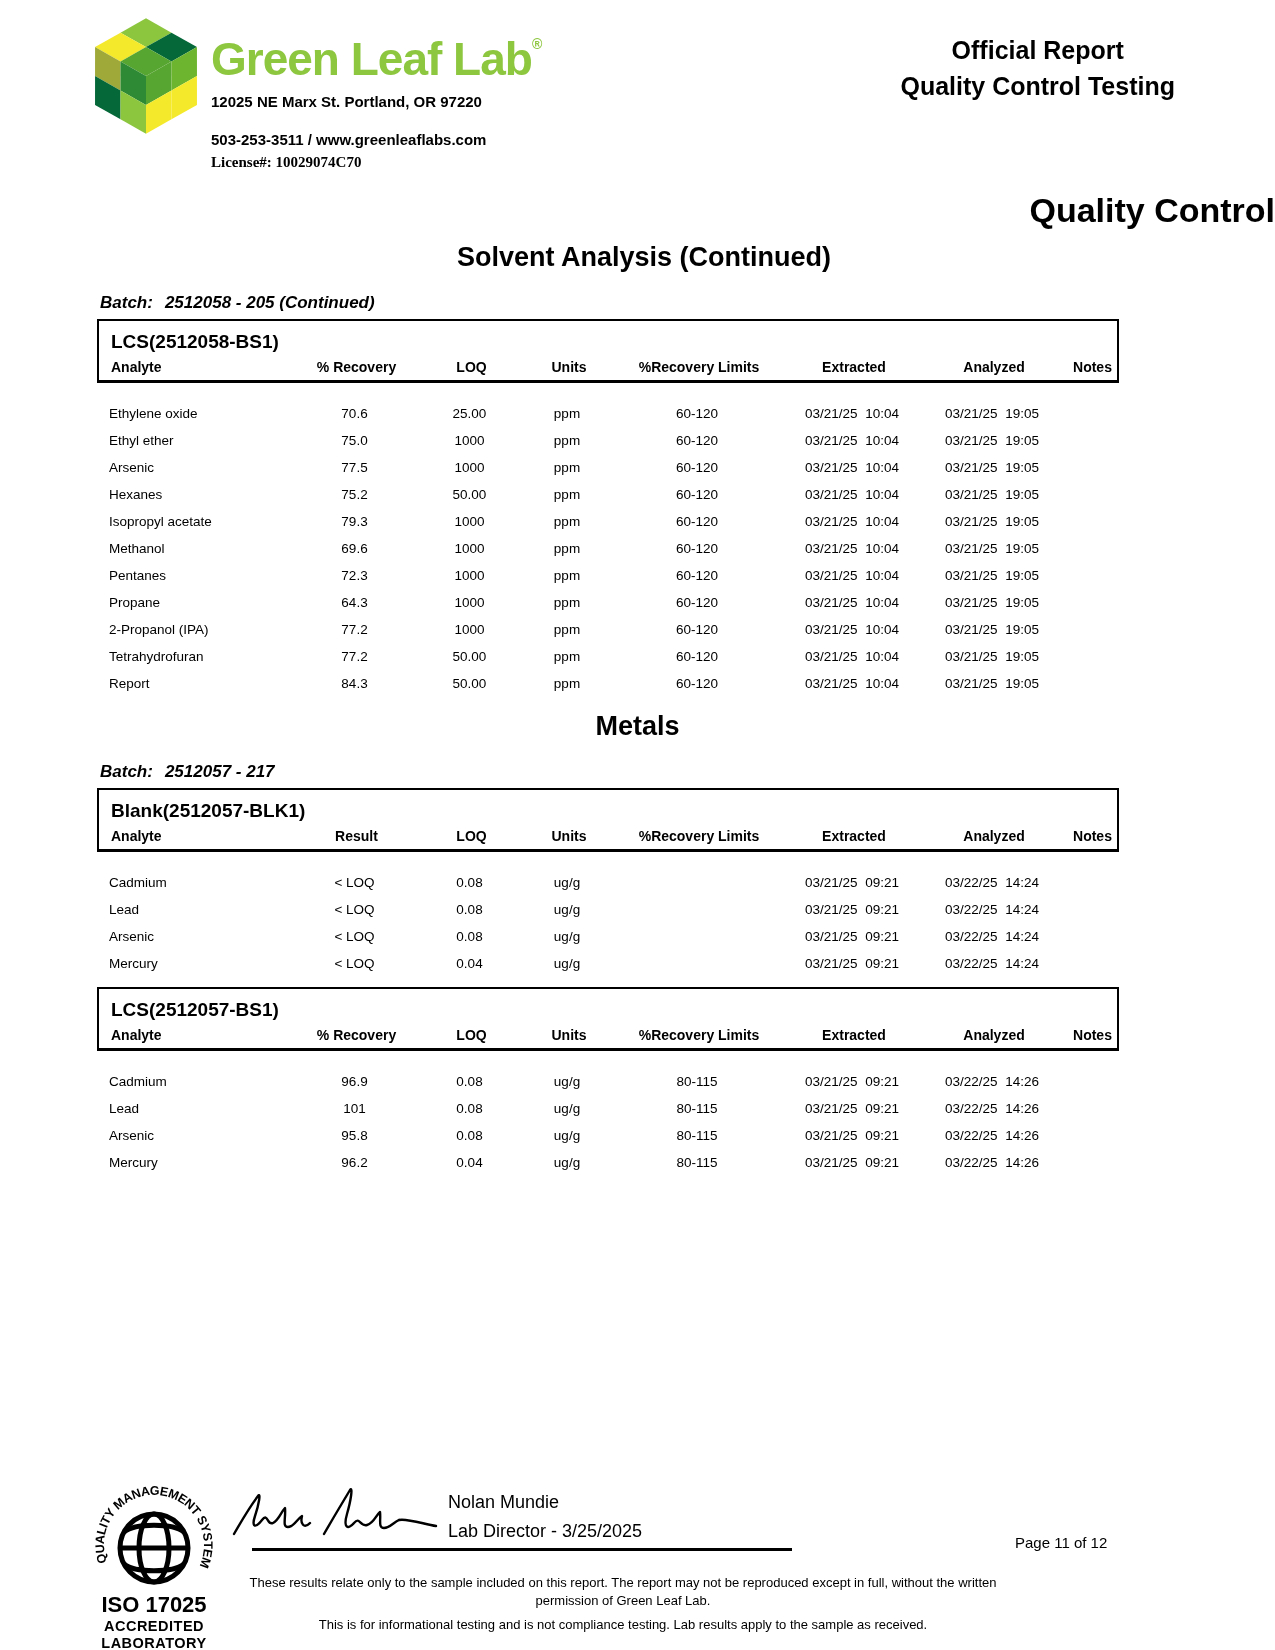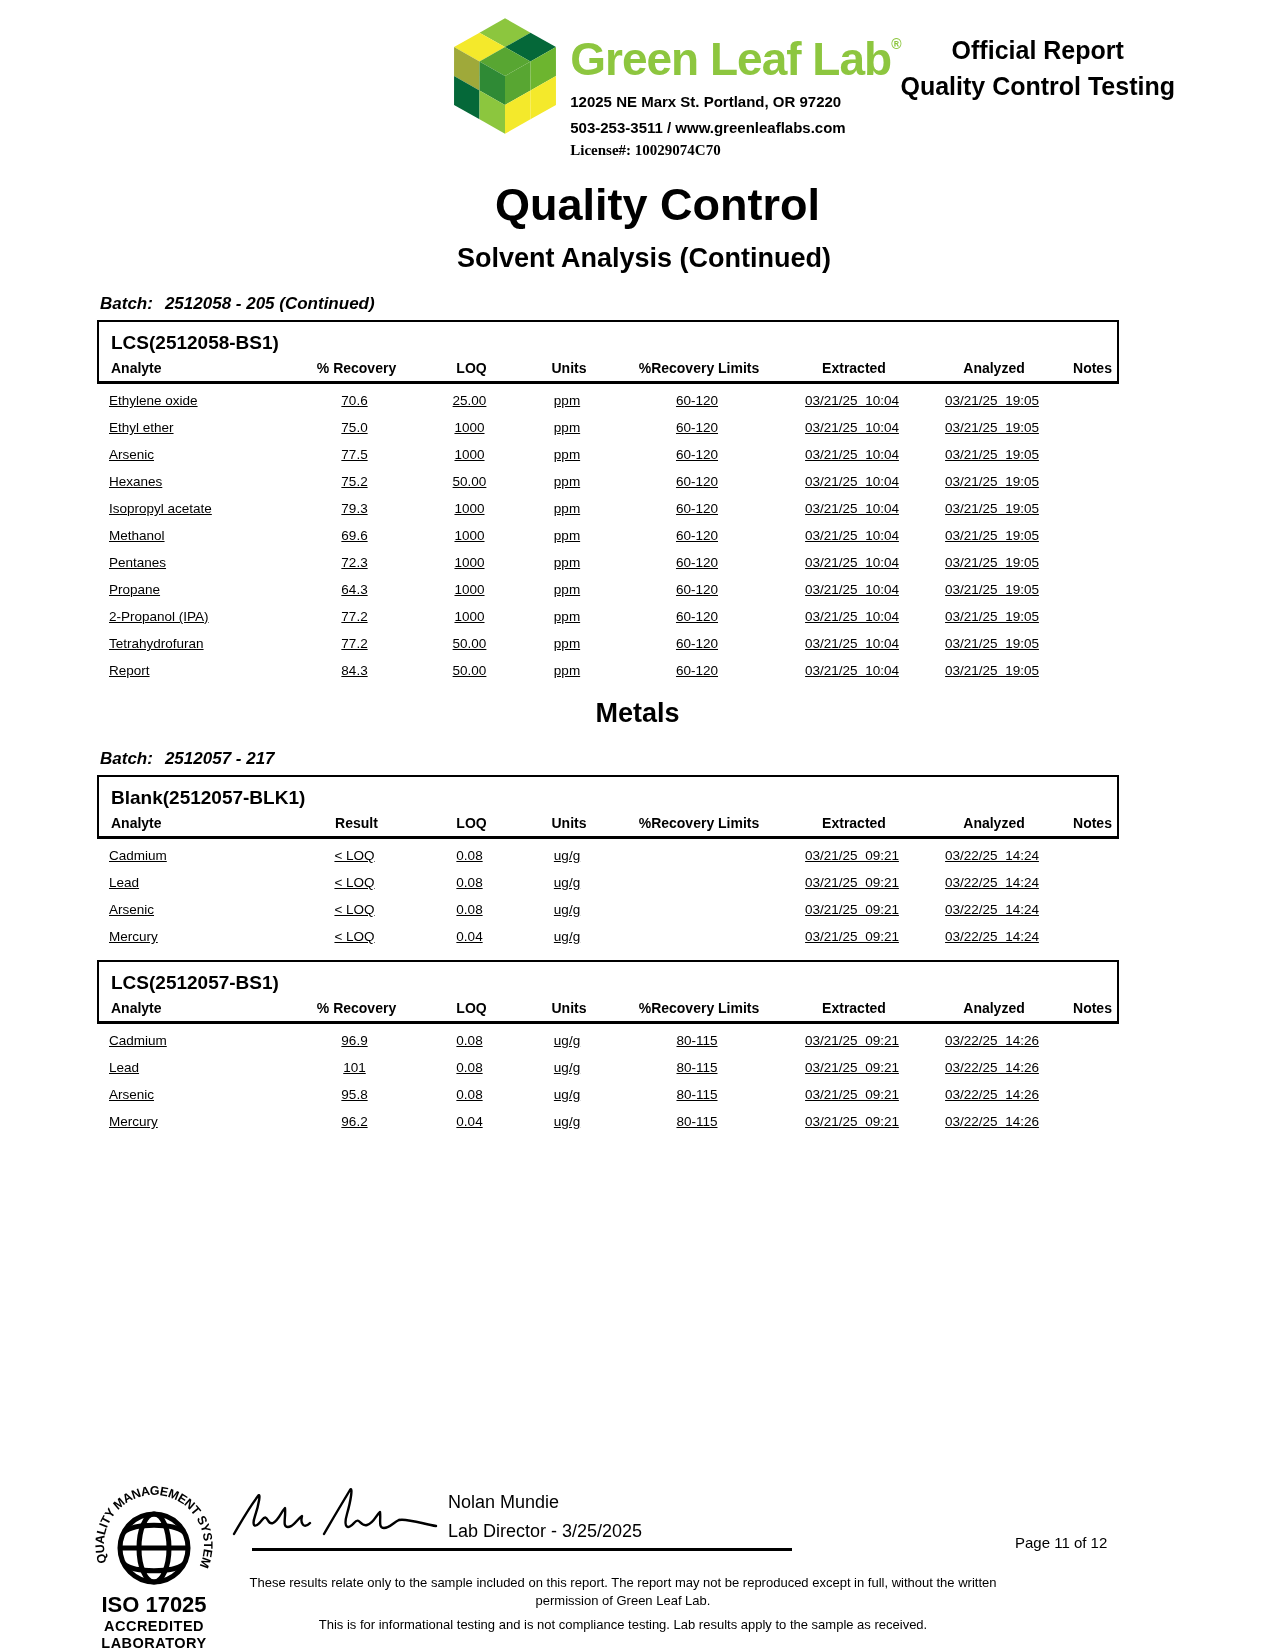--- a/index.html
+++ b/index.html
@@ -3,46 +3,46 @@
 <meta charset="utf-8">
 <style>
   * { margin:0; padding:0; box-sizing:border-box; }
   html,body { background:#ffffff; }
   body {
     width:1275px; height:1650px; position:relative;
     font-family:"Liberation Sans","DejaVu Sans",sans-serif;
     color:#000;
   }
   
-  .header { display:flex; justify-content:flex-end; padding:14px 60px 0 95px; }
+  .header { display:flex; justify-content:space-between; padding:14px 60px 0 95px; }
   .brand { display:flex; }
   .hexlogo { width:102px; height:124px; flex:0 0 auto; }
   .brand-text { margin-left:14px; }
   .brand-name { font-size:46px; font-weight:bold; color:#8DC63F; letter-spacing:-1px; line-height:1; margin-top:22px; }
   .brand-name sup { font-size:14px; vertical-align:26px; }
-  .addr-line { font-size:15px; font-weight:bold; margin-top:9px; line-height:1.1; }
+  .addr-line { font-size:15px; font-weight:bold; margin-top:21px; line-height:1.1; }
   .addr-line.first { margin-top:12px; }
   .license-line { font-size:15px; font-weight:bold; font-family:"Liberation Serif","DejaVu Serif",serif; margin-top:6px; }
   .report-title { text-align:center; margin-top:18px; margin-right:40px; }
   .report-title div { font-size:25px; font-weight:bold; line-height:1.45; }
   
-  .main-title { text-align:center; font-size:45px; font-weight:bold; margin-top:20px;padding-left:40px; }
+  .main-title { text-align:right; font-size:34px; font-weight:bold; margin-top:20px;padding-left:40px; }
   .sub-title  { text-align:center; font-size:27px; font-weight:bold; margin-top:12px;padding-left:13px; }
   .metals-title { text-align:center; font-size:27px; font-weight:bold; margin-top:10px; }
   .batch-label { margin:20px 0 6px 100px; font-size:17px; font-weight:bold; font-style:italic; }
   .batch-label .bval { margin-left:12px; }
   
   .qc-table { width:1022px; margin-left:97px; }
   .qc-table + .qc-table { margin-top:6px; }
   .t-box { border:2px solid #000; border-bottom-width:3px; padding:6px 0 0 0; }
   .t-title { font-size:19px; font-weight:bold; padding:4px 0 6px 12px; }
   .t-row { display:grid; grid-template-columns:195px 125px 105px 90px 170px 140px 140px 57px; align-items:center; }
   .t-head { font-size:14px; font-weight:bold; padding-bottom:5px; }
   .t-rows .t-row { height:27px; font-size:13.5px; }
-  .t-rows { padding-top:3px; padding-bottom:4px;text-decoration:underline; }
+  .t-rows { padding-top:17px; padding-bottom:4px; }
   .c { text-align:center; white-space:pre; }
   .c0 { text-align:left; padding-left:12px; }
   
   .footer { position:absolute; left:0; top:1472px; width:1275px; }
   .iso-logo { position:absolute; left:93px; top:0px; width:122px; text-align:center; }
   .iso-line1 { font-size:22px; font-weight:bold; letter-spacing:0px; margin-top:-2px; }
   .iso-line2, .iso-line3 { font-size:14.5px; font-weight:bold; letter-spacing:0.5px; line-height:1.15; }
   .signature { position:absolute; left:228px; top:10px; }
   .signer { position:absolute; left:448px; top:16px; font-size:18px; line-height:1.6; }
   .sig-line { position:absolute; left:252px; top:76px; width:540px; height:3px; background:#000; }

